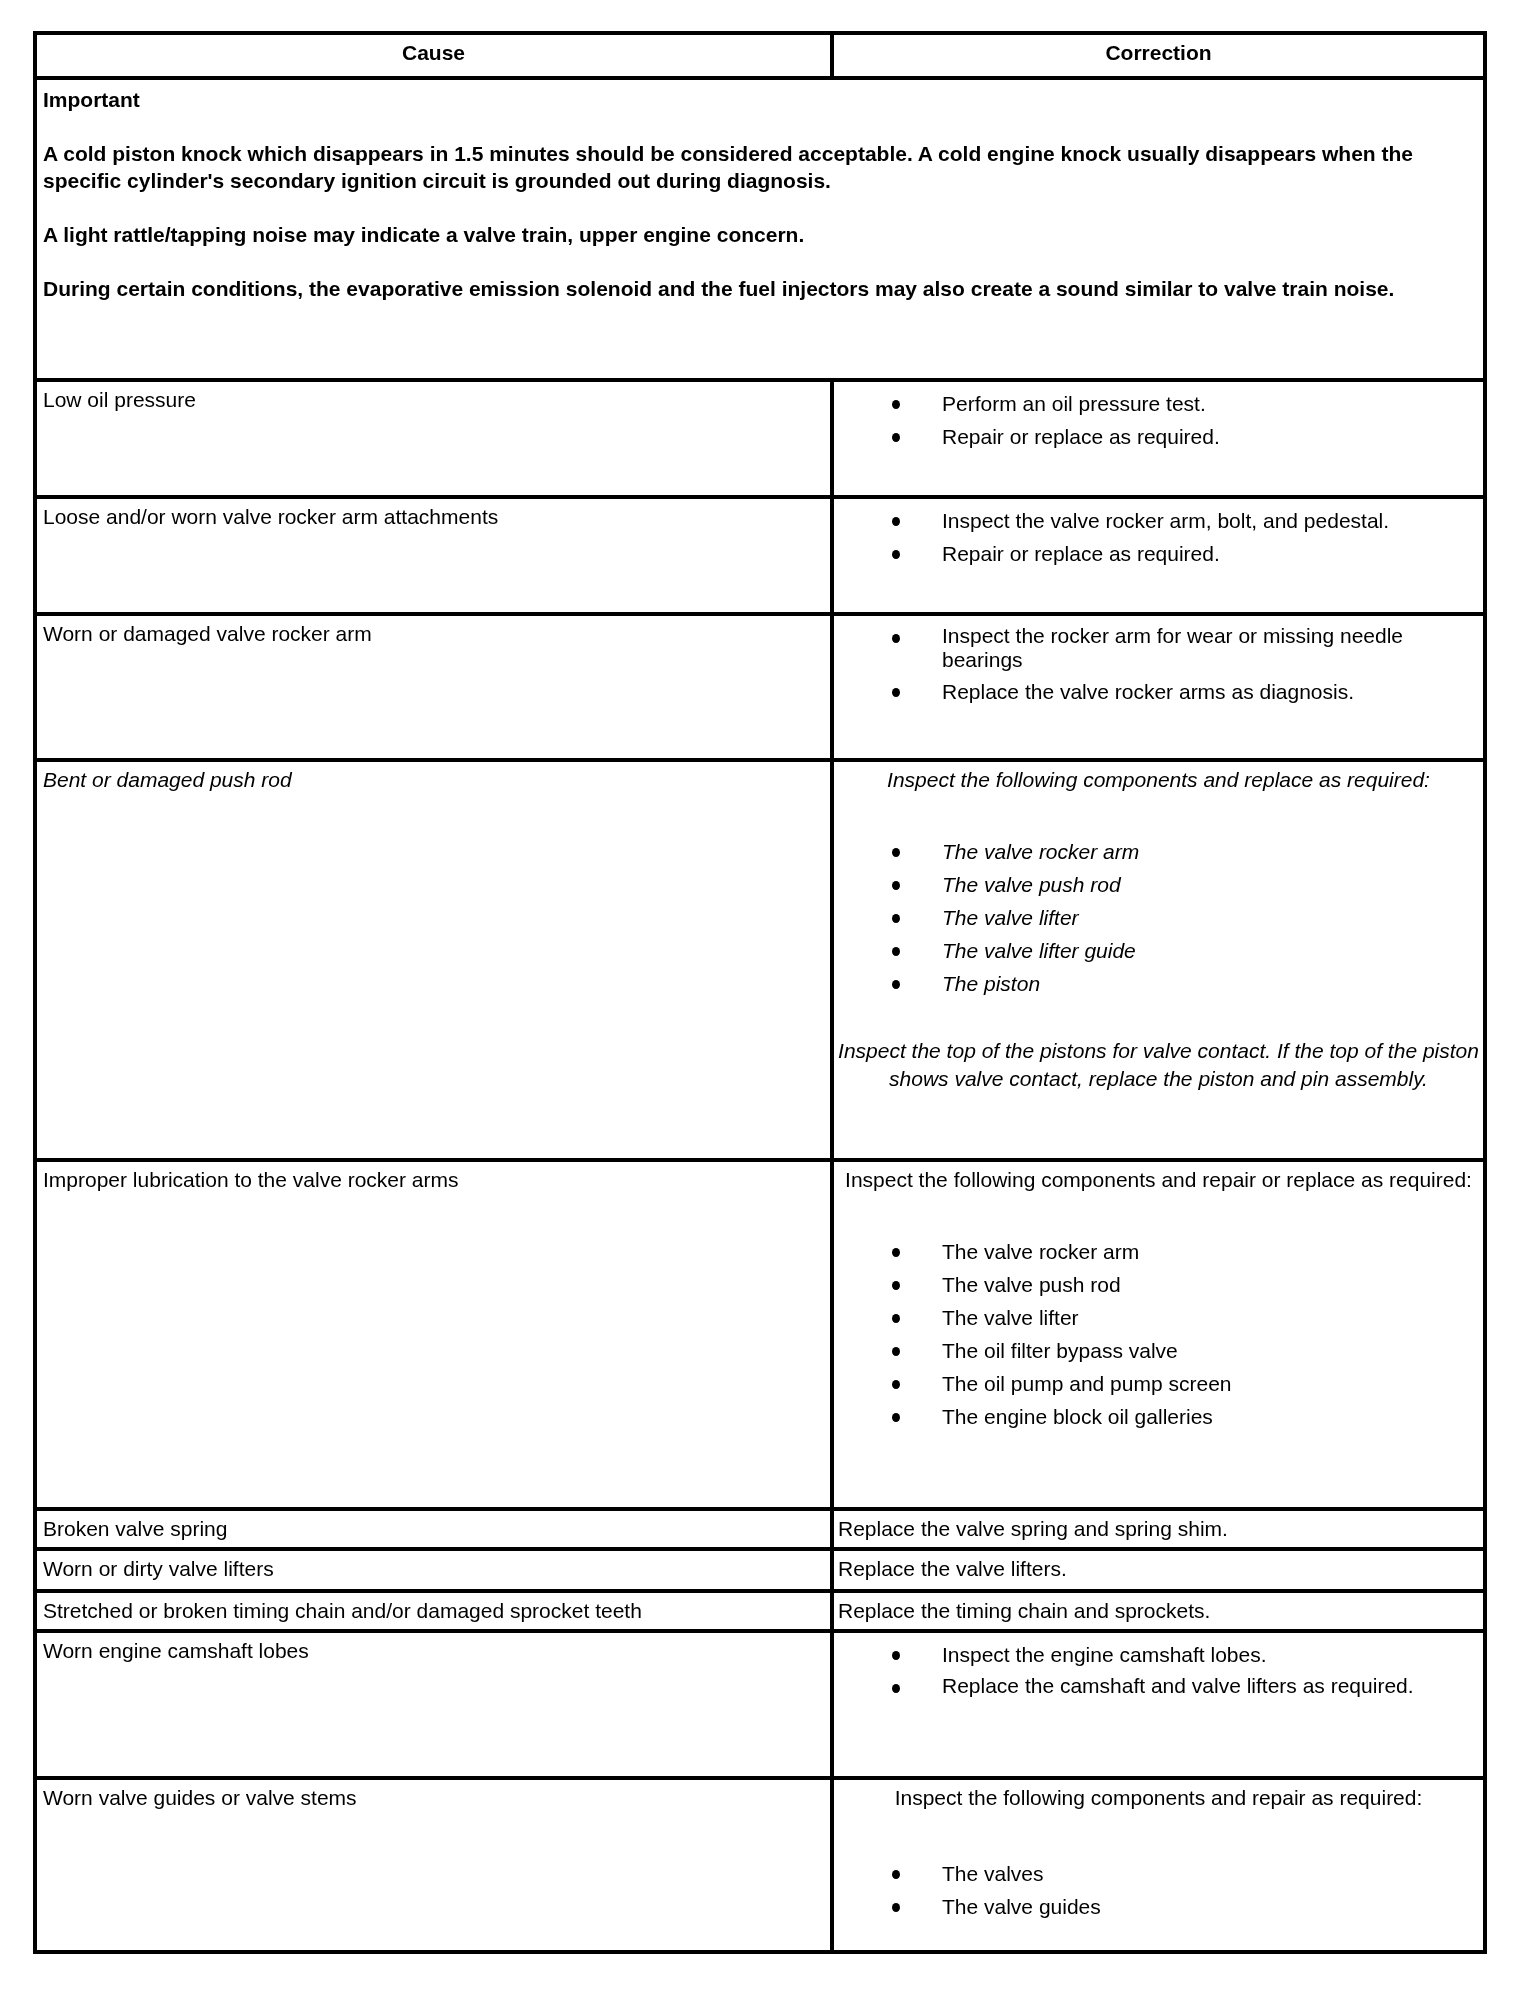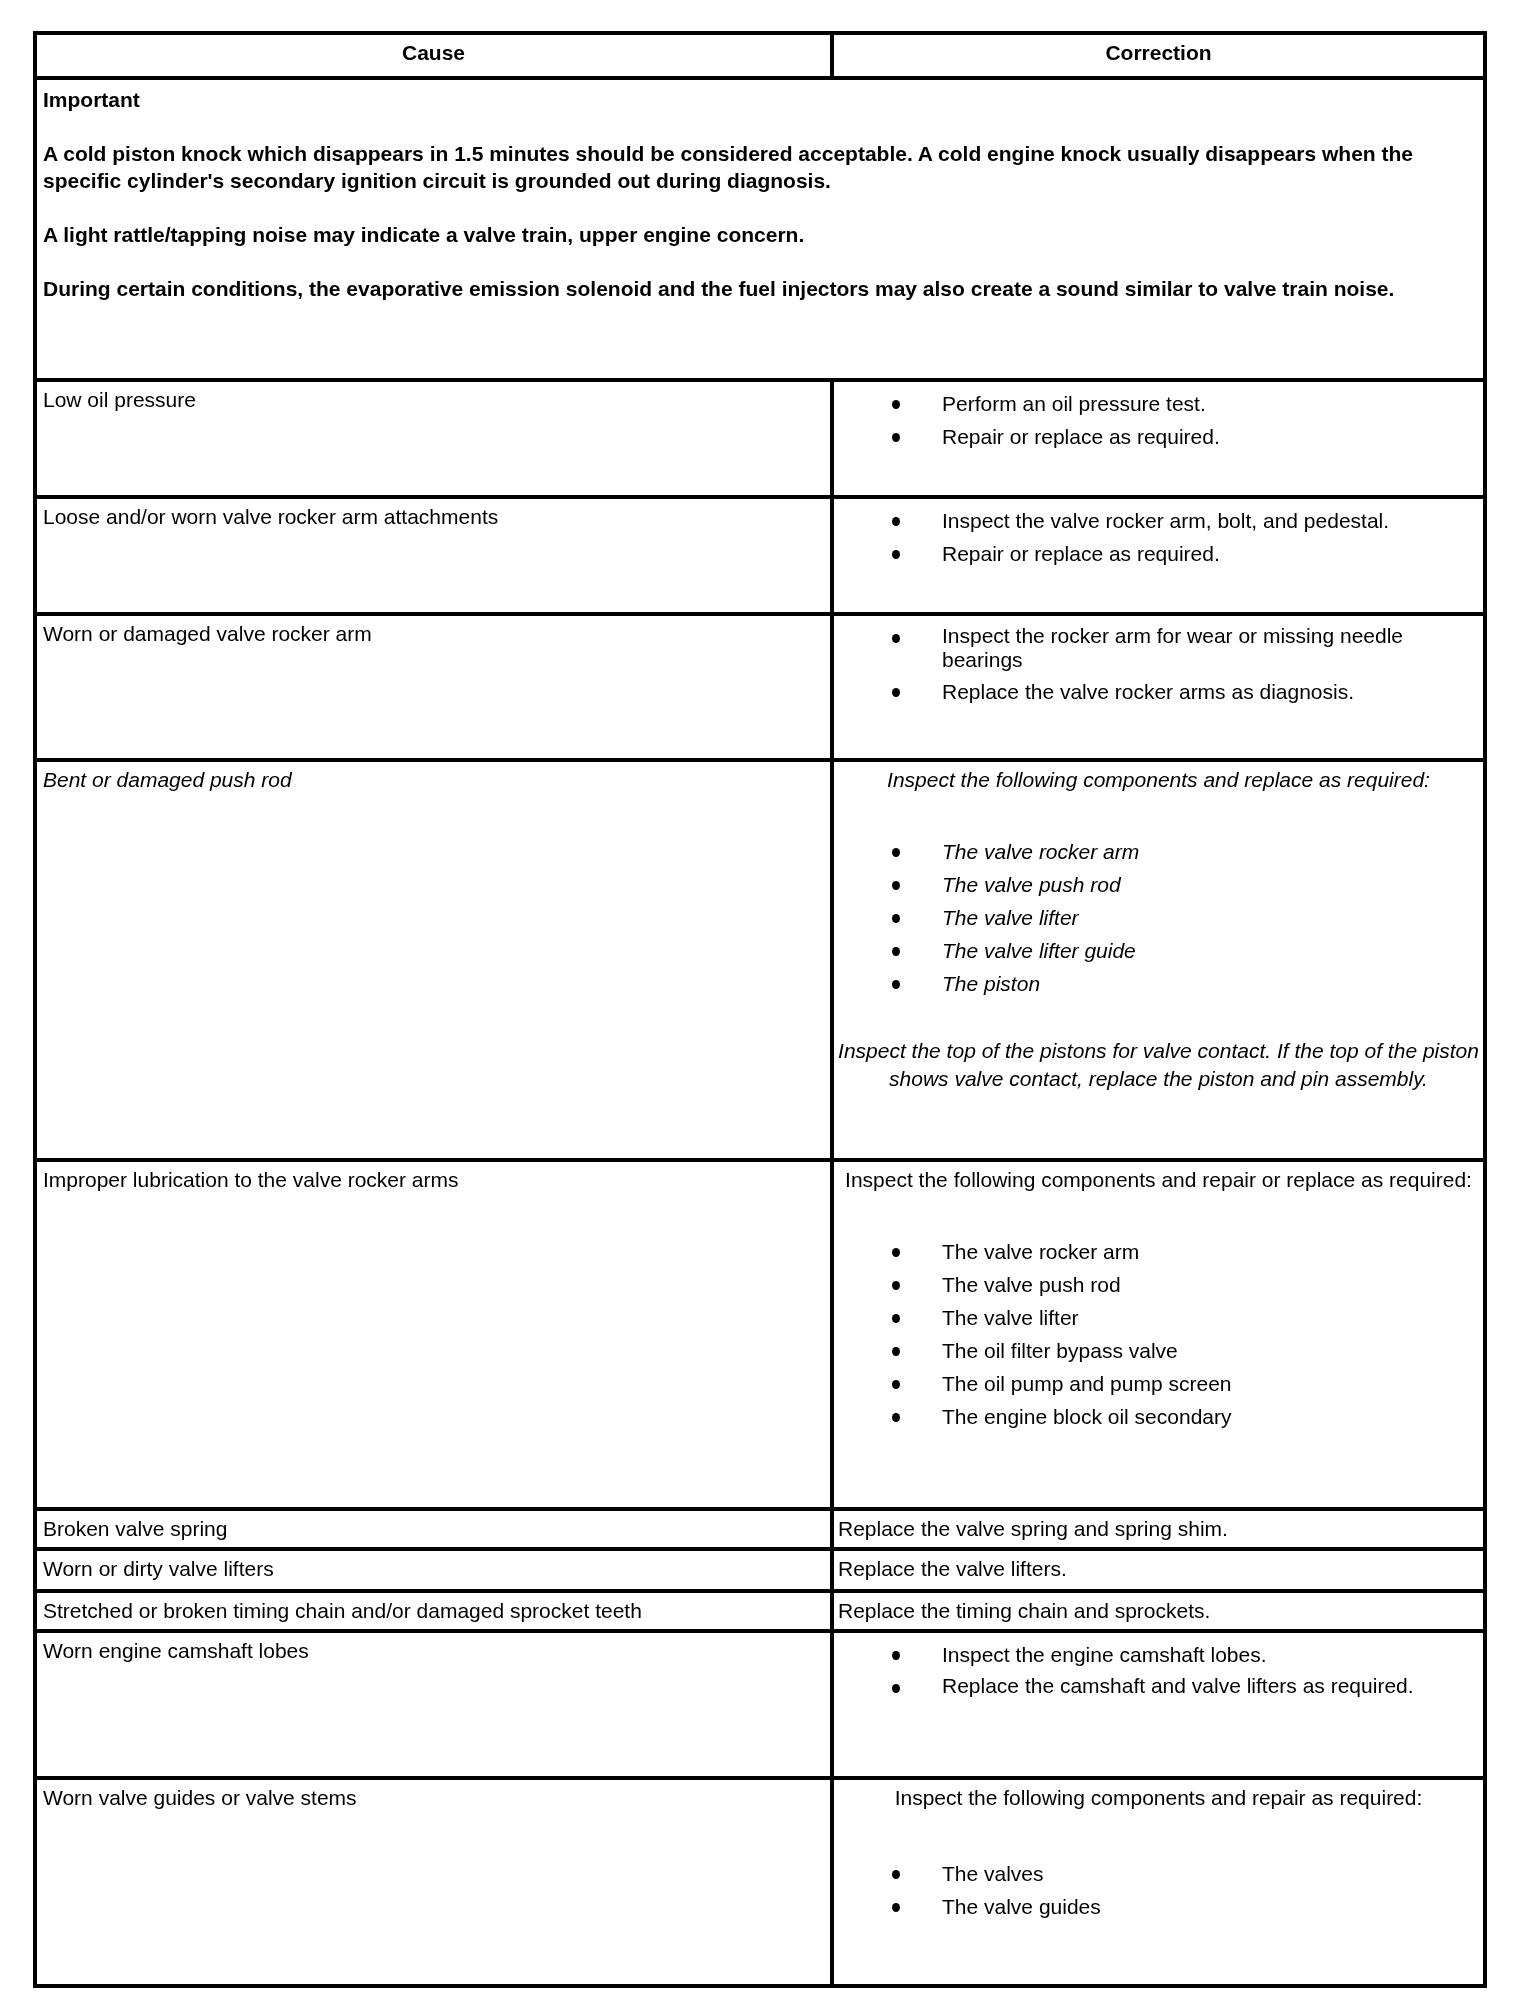--- a/index.html
+++ b/index.html
@@ -93,21 +93,21 @@
     <div class="cell c1">Improper lubrication to the valve rocker arms</div>
     <div class="cell c2">
       <p class="lead" style="line-height:28px;">Inspect the following components and repair or replace as required:</p>
       <div class="gap1"></div>
       <ul class="b">
         <li><span class="dot"></span><span>The valve rocker arm</span></li>
         <li><span class="dot"></span><span>The valve push rod</span></li>
         <li><span class="dot"></span><span>The valve lifter</span></li>
         <li><span class="dot"></span><span>The oil filter bypass valve</span></li>
         <li><span class="dot"></span><span>The oil pump and pump screen</span></li>
-        <li><span class="dot"></span><span>The engine block oil secondary</span></li>
+        <li><span class="dot"></span><span>The engine block oil galleries</span></li>
       </ul>
     </div>
   </div>
 
   <div class="row" style="height:40px;">
     <div class="cell c1">Broken valve spring</div>
     <div class="cell c2">Replace the valve spring and spring shim.</div>
   </div>
 
   <div class="row" style="height:42px;">
@@ -123,21 +123,21 @@
   <div class="row" style="height:147px;">
     <div class="cell c1">Worn engine camshaft lobes</div>
     <div class="cell c2" style="padding-top:8px;">
       <ul class="b">
         <li><span class="dot"></span><span>Inspect the engine camshaft lobes.</span></li>
         <li style="line-height:24px;"><span class="dot"></span><span>Replace the camshaft and valve lifters as required.</span></li>
       </ul>
     </div>
   </div>
 
-  <div class="row" style="height:208px;">
+  <div class="row" style="height:174px;">
     <div class="cell c1">Worn valve guides or valve stems</div>
     <div class="cell c2">
       <p class="lead" style="line-height:28px;">Inspect the following components and repair as required:</p>
       <div class="gap3"></div>
       <ul class="b">
         <li><span class="dot"></span><span>The valves</span></li>
         <li><span class="dot"></span><span>The valve guides</span></li>
       </ul>
     </div>
   </div>

